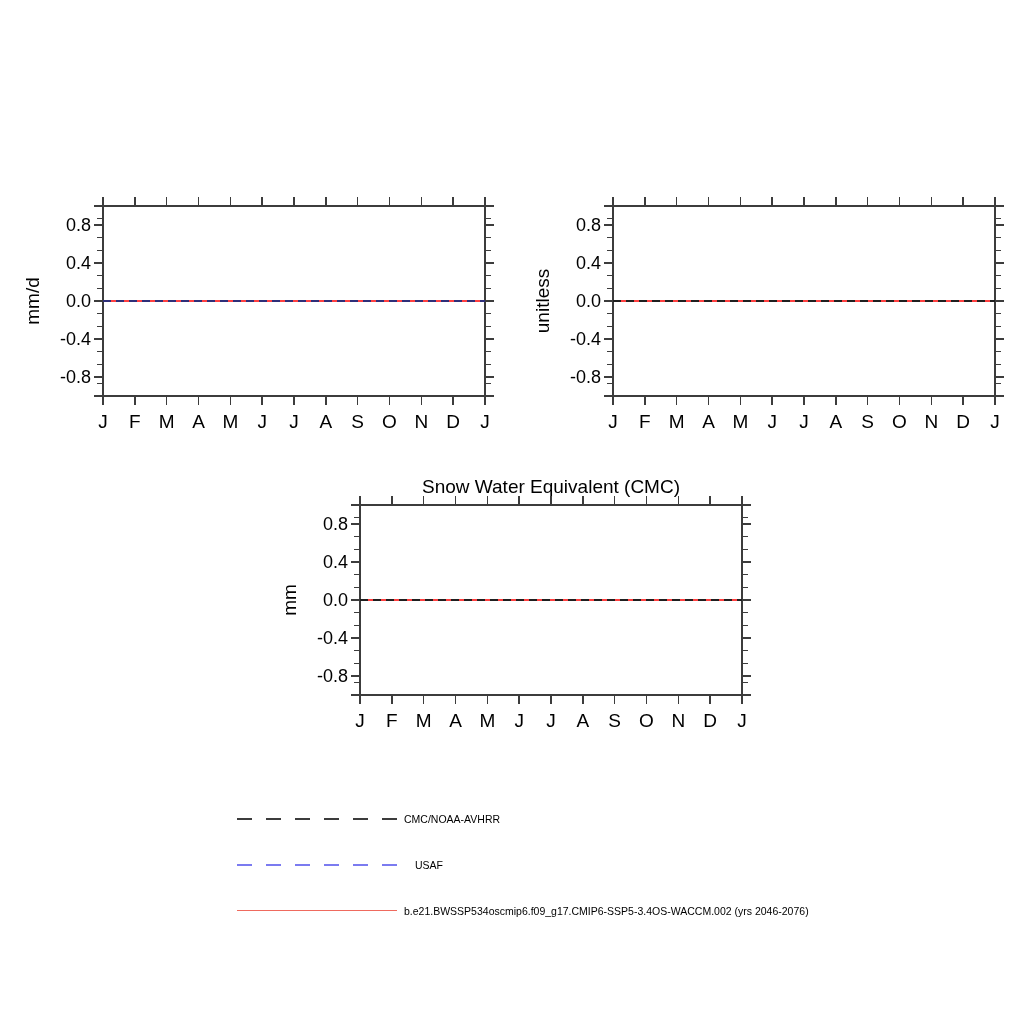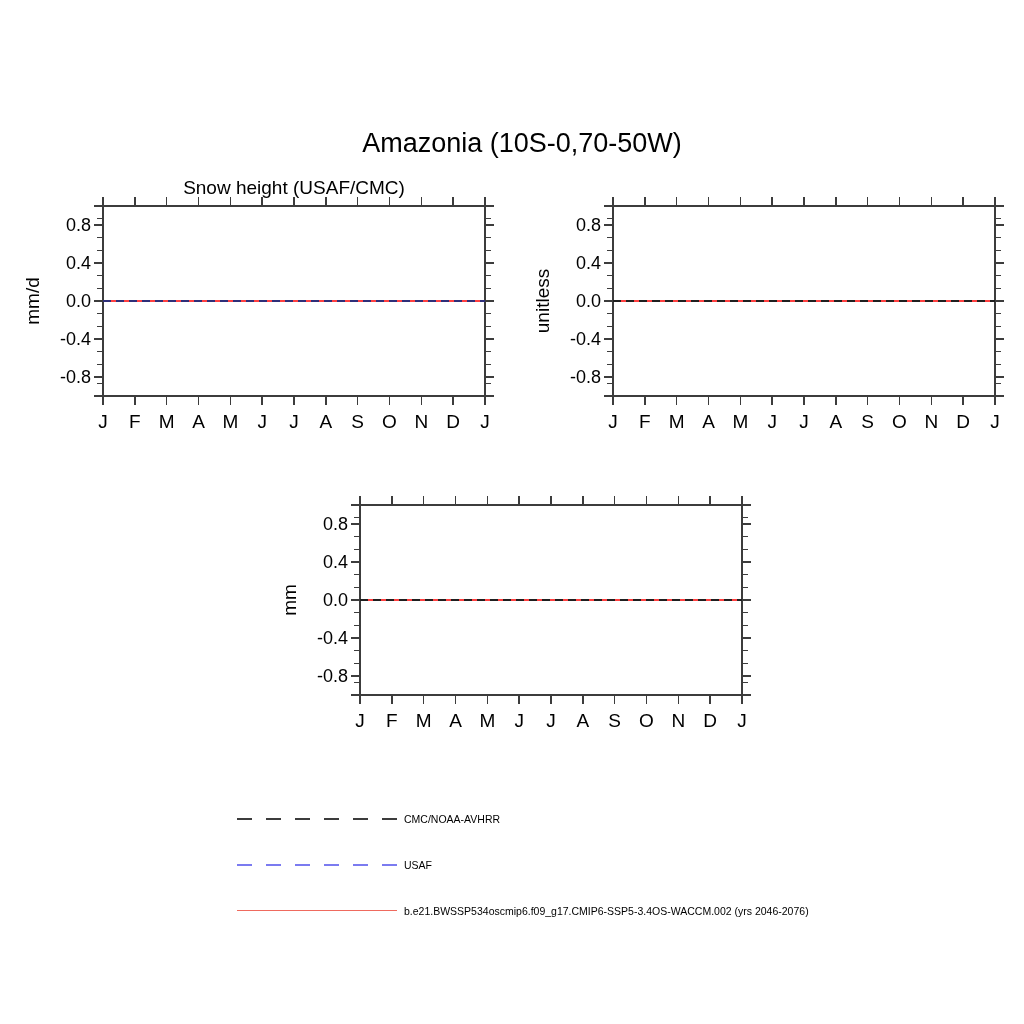--- a/index.html
+++ b/index.html
@@ -18,24 +18,22 @@
   .mlabel{position:absolute;width:34px;text-align:center;font-size:19px;}
   .zline{position:absolute;left:0;width:100%;height:2px;}
   .legend-line{position:absolute;height:2px;}
   .legend-label{position:absolute;font-size:10.5px;height:14px;line-height:14px;white-space:nowrap;}
 </style>
 </head>
 <body>
 
 <div id="canvas">
 
-  <div id="main-title">Amazonia (10S-0,70-50W)</div>
 
   <div class="panel" id="panel-0" style="left:103px;top:206px;width:382px;height:190px;">
-    <div class="ptitle">Snow height (USAF/CMC)</div>
     <div class="ylab">mm/d</div>
     <div class="frame"></div>
   <div class="tick" style="left: -0.75px; top: -9px; width: 1.5px; height: 9px;"></div>
       <div class="tick" style="left: -0.75px; top: 190px; width: 1.5px; height: 9px;"></div>
       <div class="mlabel" style="left: -17px; top: 205px;">J</div>
       <div class="tick" style="left: 31.0833px; top: -9px; width: 1.5px; height: 9px;"></div>
       <div class="tick" style="left: 31.0833px; top: 190px; width: 1.5px; height: 9px;"></div>
       <div class="mlabel" style="left: 14.8333px; top: 205px;">F</div>
       <div class="tick" style="left: 62.9167px; top: -9px; width: 1.5px; height: 9px;"></div>
       <div class="tick" style="left: 62.9167px; top: 190px; width: 1.5px; height: 9px;"></div>
@@ -192,20 +190,21 @@
       <div class="tick" style="left: 382px; top: 157.733px; width: 6px; height: 1.2px;"></div>
       <div class="tick" style="left: -9px; top: -0.75px; width: 9px; height: 1.5px;"></div>
       <div class="tick" style="left: 382px; top: -0.75px; width: 9px; height: 1.5px;"></div>
       <div class="tick" style="left: -9px; top: 189.25px; width: 9px; height: 1.5px;"></div>
       <div class="tick" style="left: 382px; top: 189.25px; width: 9px; height: 1.5px;"></div>
       <div class="zline" style="top: 94px; background: rgb(255, 64, 64);"></div>
       <div class="zline" style="top: 94px; background: repeating-linear-gradient(90deg, rgb(31, 31, 31) 0px, rgb(31, 31, 31) 8px, transparent 8px, transparent 13px);"></div>
     </div>
 
   <div class="panel" id="panel-2" style="left:360px;top:505px;width:382px;height:190px;">
+    <div class="ptitle">Snow Water Equivalent (CMC)</div>
     <div class="ylab">mm</div>
     <div class="frame"></div>
   <div class="tick" style="left: -0.75px; top: -9px; width: 1.5px; height: 9px;"></div>
       <div class="tick" style="left: -0.75px; top: 190px; width: 1.5px; height: 9px;"></div>
       <div class="mlabel" style="left: -17px; top: 205px;">J</div>
       <div class="tick" style="left: 31.0833px; top: -9px; width: 1.5px; height: 9px;"></div>
       <div class="tick" style="left: 31.0833px; top: 190px; width: 1.5px; height: 9px;"></div>
       <div class="mlabel" style="left: 14.8333px; top: 205px;">F</div>
       <div class="tick" style="left: 62.9167px; top: -9px; width: 1.5px; height: 9px;"></div>
       <div class="tick" style="left: 62.9167px; top: 190px; width: 1.5px; height: 9px;"></div>
@@ -281,19 +280,19 @@
       <div class="tick" style="left: 382px; top: 189.25px; width: 9px; height: 1.5px;"></div>
       <div class="zline" style="top: 94px; background: rgb(255, 64, 64);"></div>
       <div class="zline" style="top: 94px; background: repeating-linear-gradient(90deg, rgb(31, 31, 31) 0px, rgb(31, 31, 31) 8px, transparent 8px, transparent 13px);"></div>
     </div>
 
   <div id="legend">
     <div class="legend-line" style="left:237px;top:818px;width:160px;background:repeating-linear-gradient(90deg,#3c3c3c 0 15px,transparent 15px 29px);"></div>
     <div class="legend-label" style="left:404px;top:812px;">CMC/NOAA-AVHRR</div>
 
     <div class="legend-line" style="left:237px;top:864px;width:160px;background:repeating-linear-gradient(90deg,#7b7bf0 0 15px,transparent 15px 29px);"></div>
-    <div class="legend-label" style="left:404px;top:858px;">USAF</div>
+    <div class="legend-label" style="left:415px;top:858px;">USAF</div>
 
     <div class="legend-line" style="left:237px;top:910px;width:160px;height:1px;background:#ef6a5e;"></div>
     <div class="legend-label" style="left:404px;top:904px;">b.e21.BWSSP534oscmip6.f09_g17.CMIP6-SSP5-3.4OS-WACCM.002 (yrs 2046-2076)</div>
   </div>
 
 </div>
 
 </body></html>

